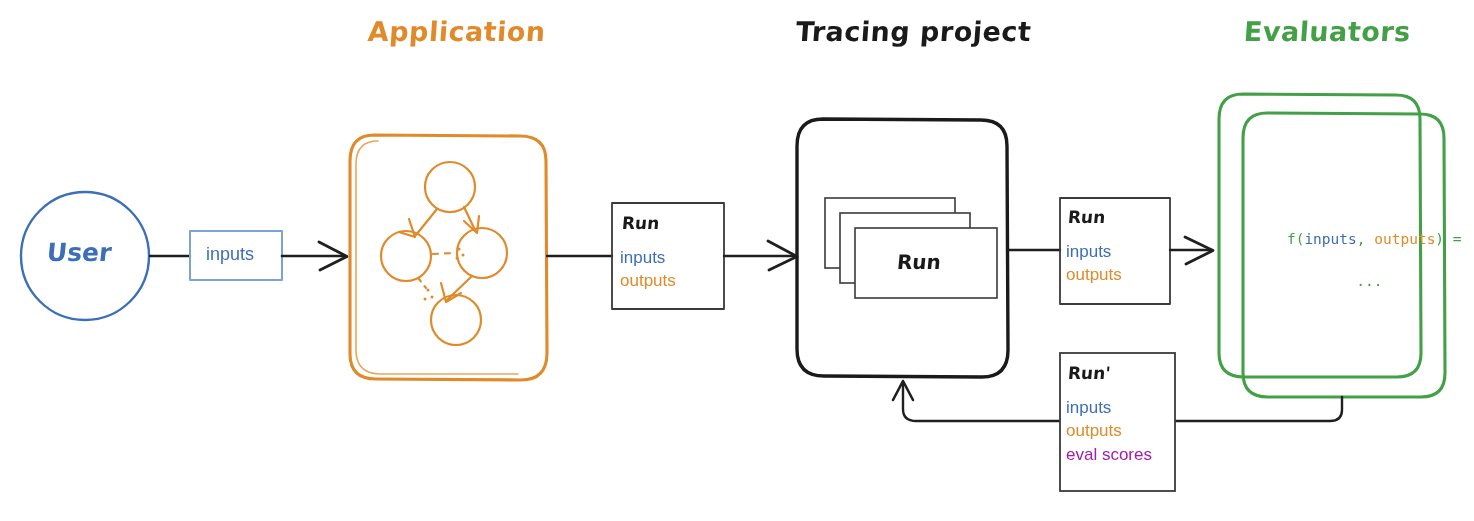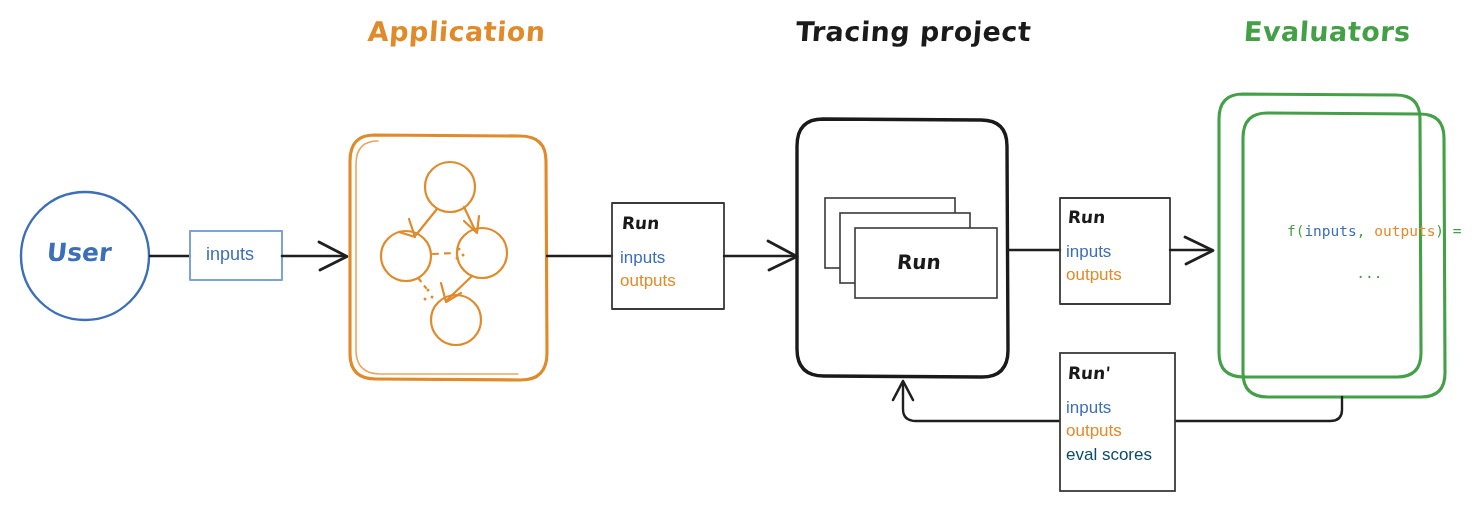--- a/index.html
+++ b/index.html
@@ -154,20 +154,20 @@
 
   <div class="boxlabel-title" style="left:897px; top:250px; font-size:20px;">Run</div>
 
   <div class="boxlabel-title" style="left:1068px; top:207px;">Run</div>
   <div class="field" style="left:1066px; top:242px; color:#3c6fb8;">inputs</div>
   <div class="field" style="left:1066px; top:265px; color:#e08a2a;">outputs</div>
 
   <div class="boxlabel-title" style="left:1068px; top:363px;">Run'</div>
   <div class="field" style="left:1066px; top:398px; color:#3c6fb8;">inputs</div>
   <div class="field" style="left:1066px; top:421px; color:#e08a2a;">outputs</div>
-  <div class="field" style="left:1066px; top:445px; color:#0c4a6e;">eval scores</div>
+  <div class="field" style="left:1066px; top:445px; color:#a21caf;">eval scores</div>
 
-  <div class="mono" style="left:1252px; top:200px; width:200px; line-height:21px;">
+  <div class="mono" style="left:1252px; top:208px; width:200px; line-height:21px;">
     <span style="color:#43a047;">f(</span><span style="color:#3c6fb8;">inputs</span><span style="color:#43a047;">, </span><span style="color:#e08a2a;">outputs</span><span style="color:#43a047;">) =</span><br>
     <span style="color:#43a047;">...</span>
   </div>
 
 </div>
 
 </body></html>

